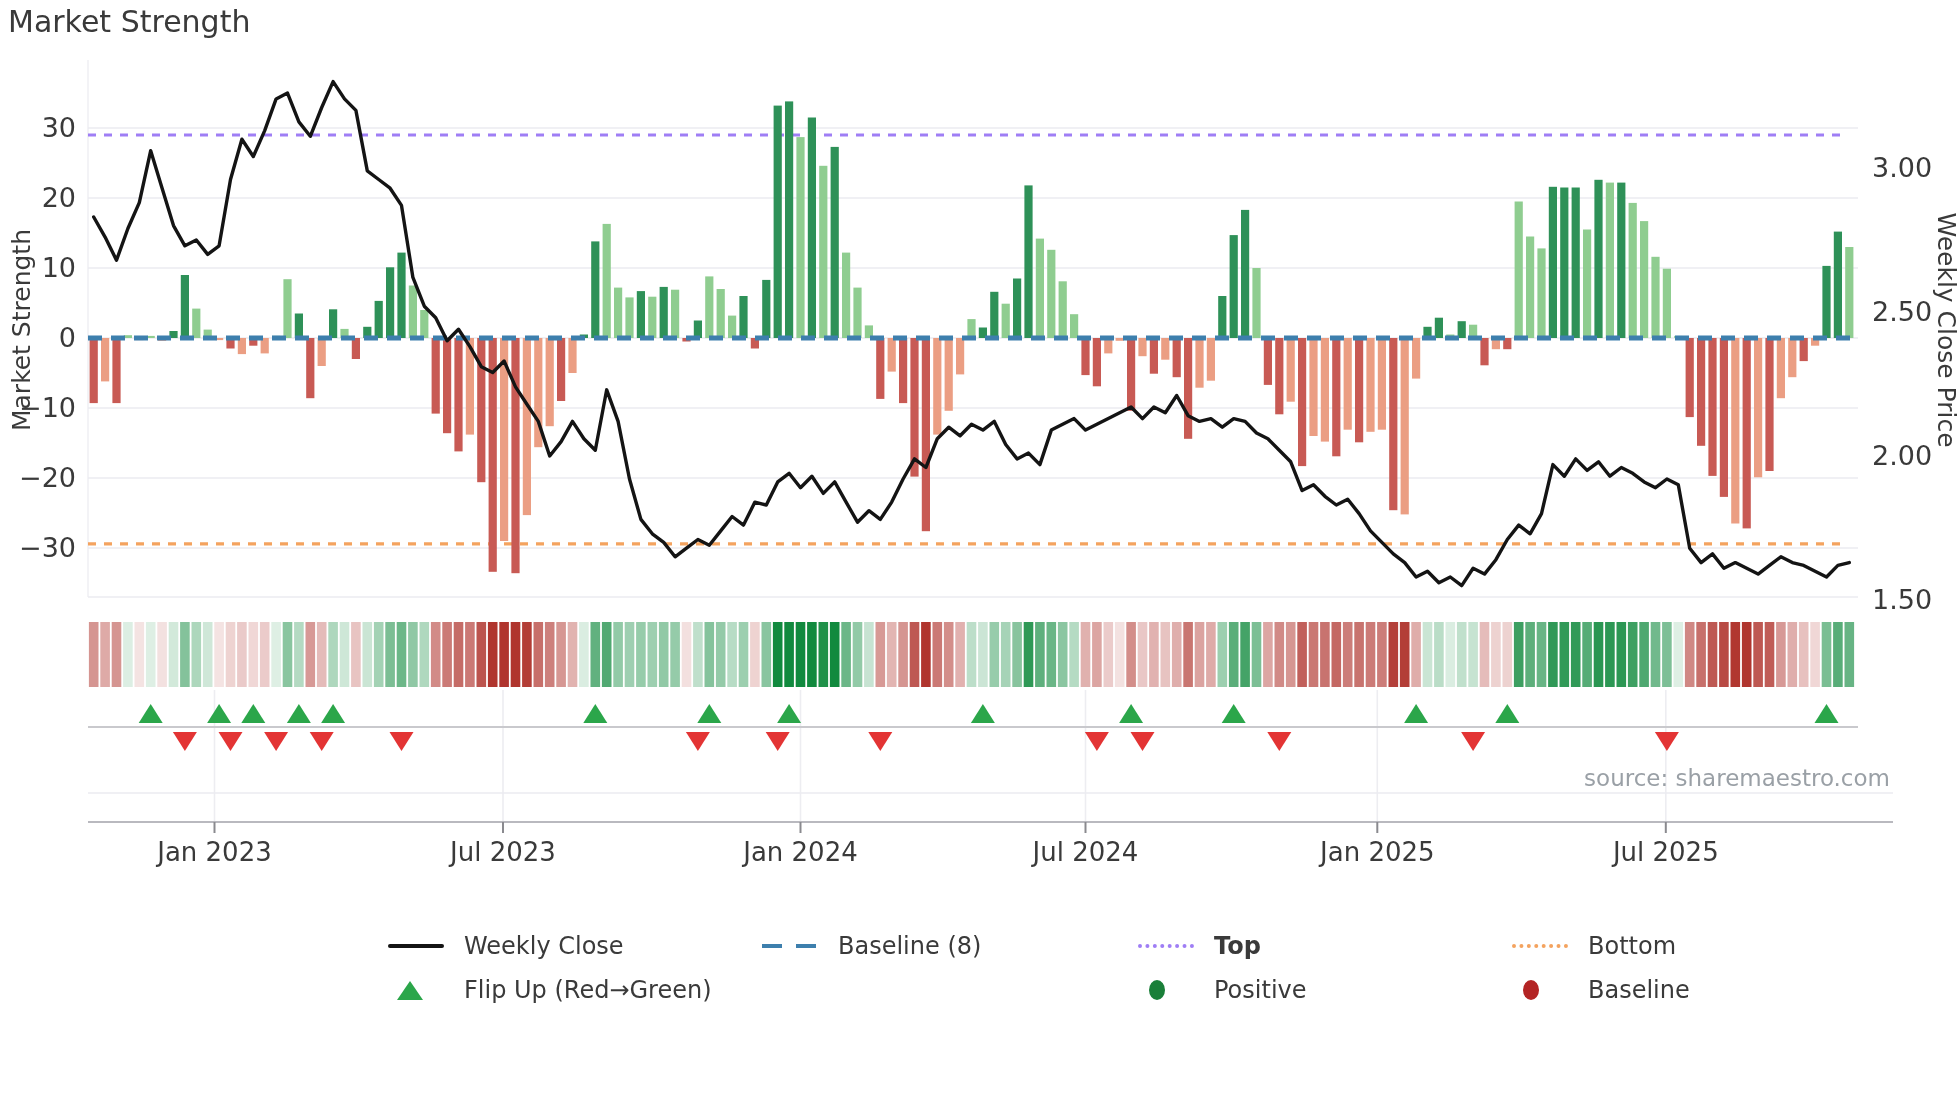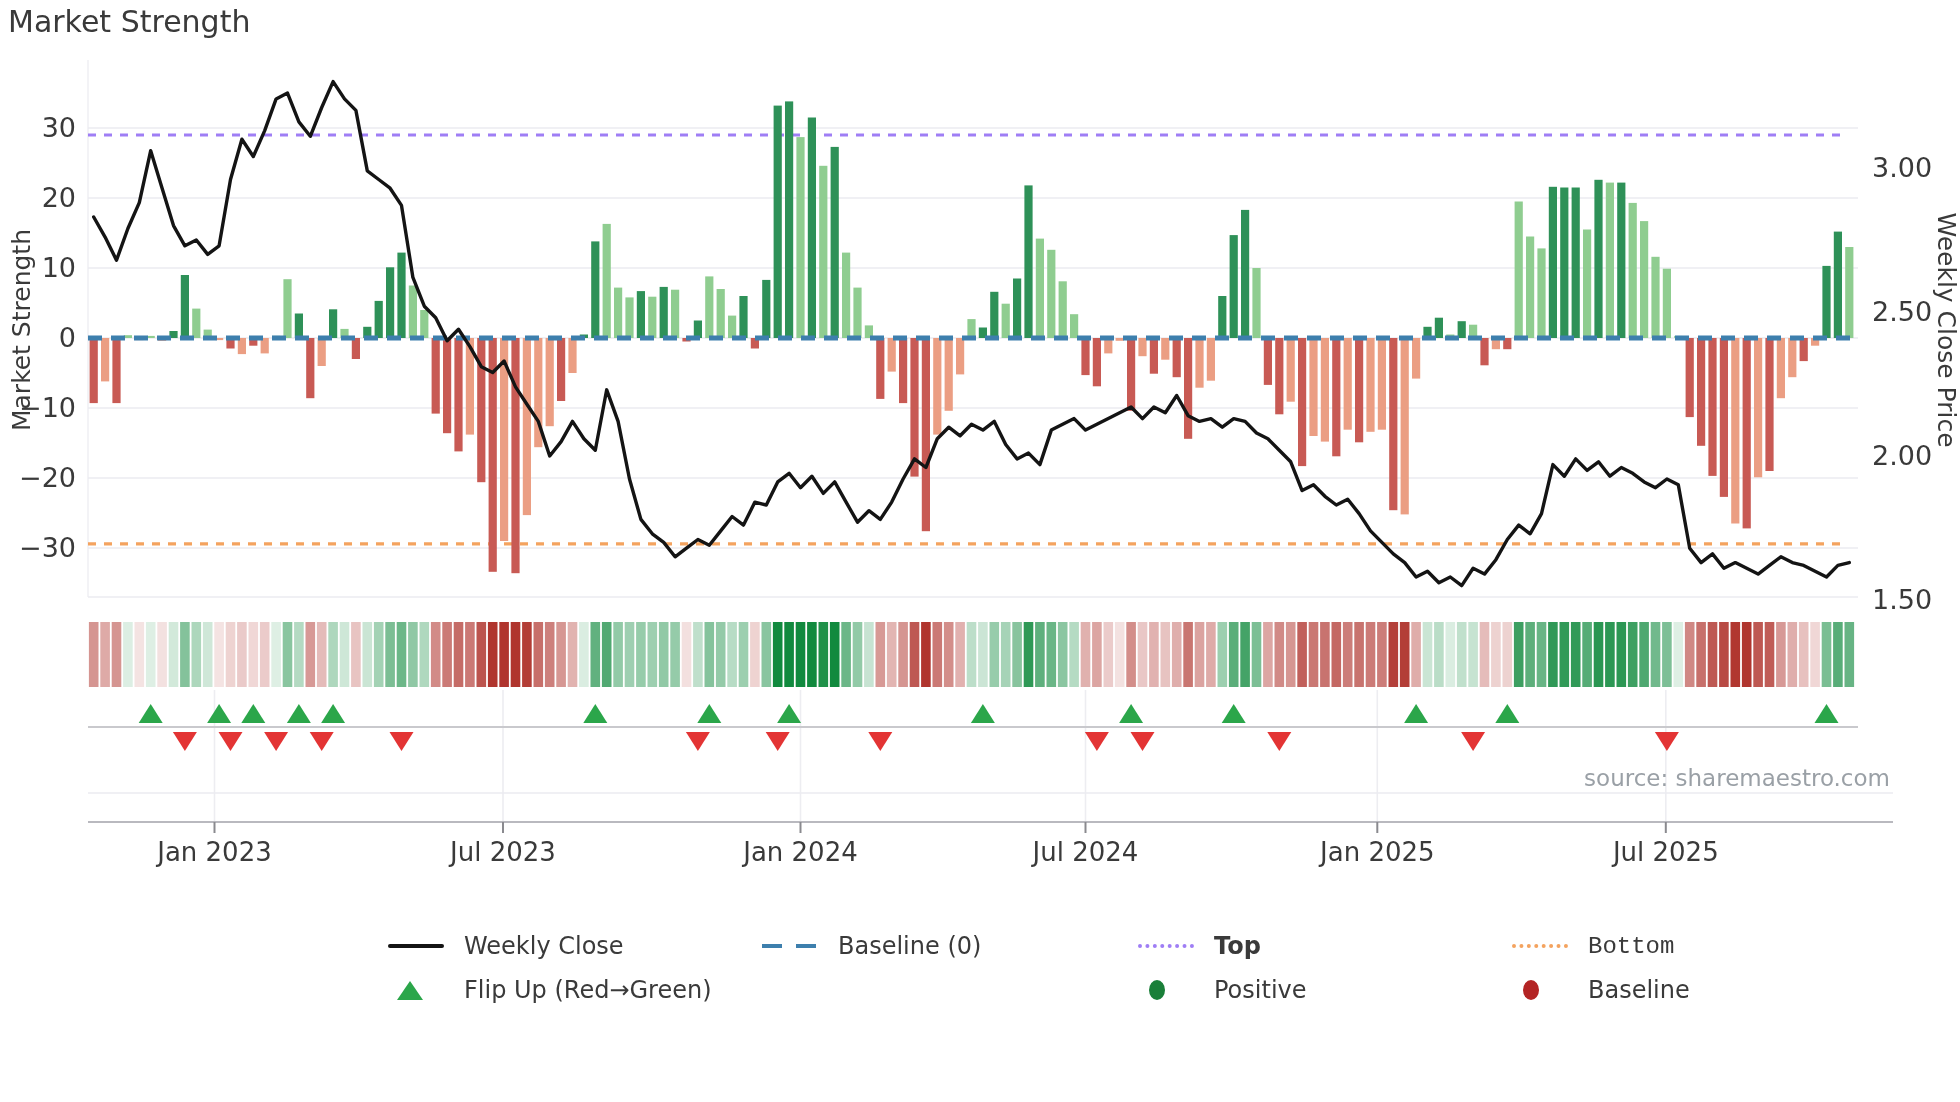--- a/index.html
+++ b/index.html
@@ -14,21 +14,21 @@
   .lg-item .lg-label{font-size:24px;color:#3a3a3a;white-space:nowrap;}
   .sw-line{width:56px;height:4px;background:#141414;border-radius:2px;}
   .sw-dash{width:56px;height:4px;background:repeating-linear-gradient(90deg,#3d7fad 0 20px,transparent 20px 34px);}
   .sw-dot-purple{width:56px;border-top:4px dotted #9f7ef5;}
   .sw-dot-orange{width:56px;border-top:4px dotted #f4a35f;}
   .sw-tri-up{width:0;height:0;border-left:13px solid transparent;border-right:13px solid transparent;border-bottom:19px solid #2ba64a;margin-left:9px;}
   .sw-tri-down{width:0;height:0;border-left:13px solid transparent;border-right:13px solid transparent;border-top:19px solid #e33434;margin-left:9px;}
   .sw-circle-green{width:16px;height:20px;border-radius:50%;background:#1a7f39;margin-left:11px;}
   .sw-circle-red{width:16px;height:20px;border-radius:50%;background:#b32424;margin-left:11px;}
   
-  .r1c1{left:388px;top:8px;} .r1c2{left:762px;top:8px;} .r1c3{left:1138px;top:8px;font-weight:bold;} .r1c4{left:1512px;top:8px;font-family:Liberation Mono, monospace;}
+  .r1c1{left:388px;top:8px;} .r1c2{left:762px;top:8px;} .r1c3{left:1138px;top:8px;font-weight:bold;} .r1c4{left:1512px;top:8px;}
   .r2c1{left:388px;top:52px;} .r2c2{left:762px;top:52px;} .r2c3{left:1138px;top:52px;} .r2c4{left:1512px;top:52px;}
 </style>
 </head>
 <body>
 
 <div id="stage">
   <div id="chart-title">Market Strength</div>
   <div id="chart-svg-wrap"><svg width="1960" height="880" viewBox="0 0 1960 880" xmlns="http://www.w3.org/2000/svg" font-family="DejaVu Sans, Liberation Sans, sans-serif">
         <g>
           <line x1="88" y1="128" x2="1858" y2="128" stroke="#ebebf0" stroke-width="1.6"></line>
@@ -439,21 +439,21 @@
     <div class="lg-item r1c1">
       <span class="swatch">
           <span class="sw-line"></span>
         </span>
       <span class="lg-label">Weekly Close</span>
     </div>
     <div class="lg-item r1c2">
       <span class="swatch">
           <span class="sw-dash"></span>
         </span>
-      <span class="lg-label">Baseline (0)</span>
+      <span class="lg-label">Baseline (8)</span>
     </div>
     <div class="lg-item r1c3">
       <span class="swatch">
           <span class="sw-dot-purple"></span>
         </span>
       <span class="lg-label">Top</span>
     </div>
     <div class="lg-item r1c4">
       <span class="swatch">
           <span class="sw-dot-orange"></span>

